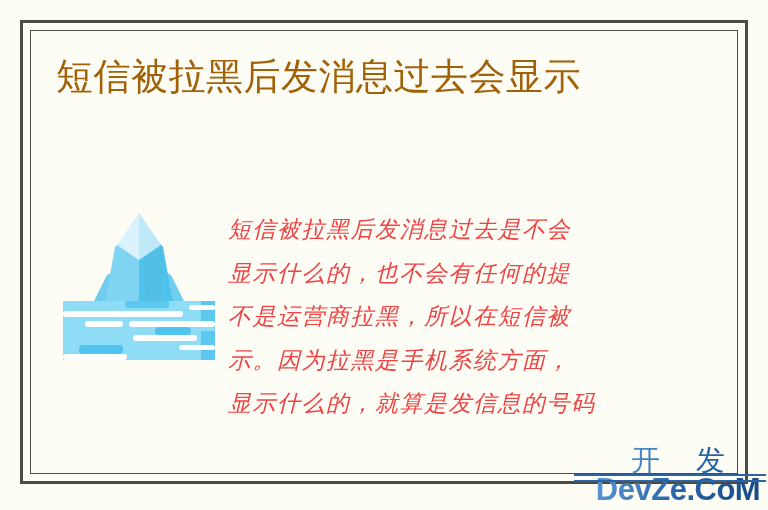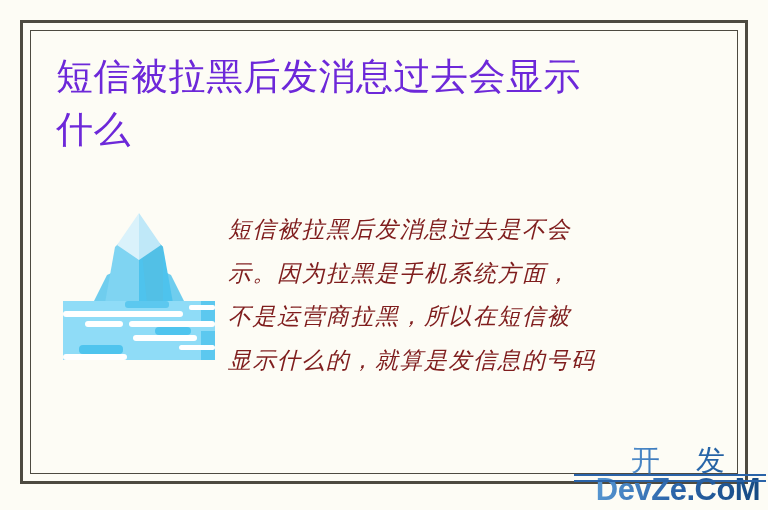--- a/index.html
+++ b/index.html
@@ -45,21 +45,21 @@
   }
 
   
   .title {
     position: absolute;
     left: 56px;
     top: 50px;
     width: 620px;
     font-size: 37px;
     line-height: 53px;
-    color: #6d28d9;
+    color: #a16207;
     font-weight: 400;
     letter-spacing: 0.5px;
   }
 
   
   .content {
     position: absolute;
     left: 56px;
     top: 200px;
     width: 640px;
@@ -78,21 +78,21 @@
 
   
   .bodytext {
     position: absolute;
     left: 172px;
     top: 8px;
     width: 430px;
     font-family: "DejaVu Serif", serif;
     font-size: 23px;
     line-height: 43.5px;
-    color: #7f1d1d;
+    color: #ef4444;
     font-style: italic;
     letter-spacing: 1.5px;
     white-space: nowrap;
   }
   .bodytext div { height: 43.5px; }
 
   
   .watermark {
     position: absolute;
     right: 2px;
@@ -139,21 +139,20 @@
 </head>
 <body>
 
 <div class="page">
 
   <div class="frame-outer"></div>
   <div class="frame-inner"></div>
 
   <div class="title">
     <div>短信被拉黑后发消息过去会显示</div>
-    <div>什么</div>
   </div>
 
   <div class="content">
 
     <div class="illustration">
       <svg class="illo-svg" viewBox="0 0 152 155" xmlns="http://www.w3.org/2000/svg">
 
         <polygon points="30,98 44,70 66,60 66,98" fill="#6fcdee"></polygon>
 
         <polygon points="122,98 108,70 88,60 88,98" fill="#6fcdee"></polygon>
@@ -182,22 +181,23 @@
         <rect x="66" y="116" width="86" height="6" rx="3" fill="#ffffff"></rect>
         <rect x="70" y="130" width="64" height="6" rx="3" fill="#ffffff"></rect>
         <rect x="116" y="140" width="36" height="5" rx="2.5" fill="#ffffff"></rect>
         <rect x="0" y="149" width="64" height="6" rx="3" fill="#ffffff"></rect>
         <rect x="126" y="100" width="26" height="5" rx="2" fill="#ffffff"></rect>
       </svg>
     </div>
 
     <div class="bodytext">
       <div>短信被拉黑后发消息过去是不会</div>
+      <div>显示什么的，也不会有任何的提</div>
+      <div>不是运营商拉黑，所以在短信被</div>
       <div>示。因为拉黑是手机系统方面，</div>
-      <div>不是运营商拉黑，所以在短信被</div>
       <div>显示什么的，就算是发信息的号码</div>
     </div>
 
   </div>
 
   <div class="watermark">
     <span class="wm-cn">开 发 者</span>
     <div class="wm-rule r1"></div>
     <div class="wm-rule r2"></div>
     <span class="wm-en">DevZe.CoM</span>

